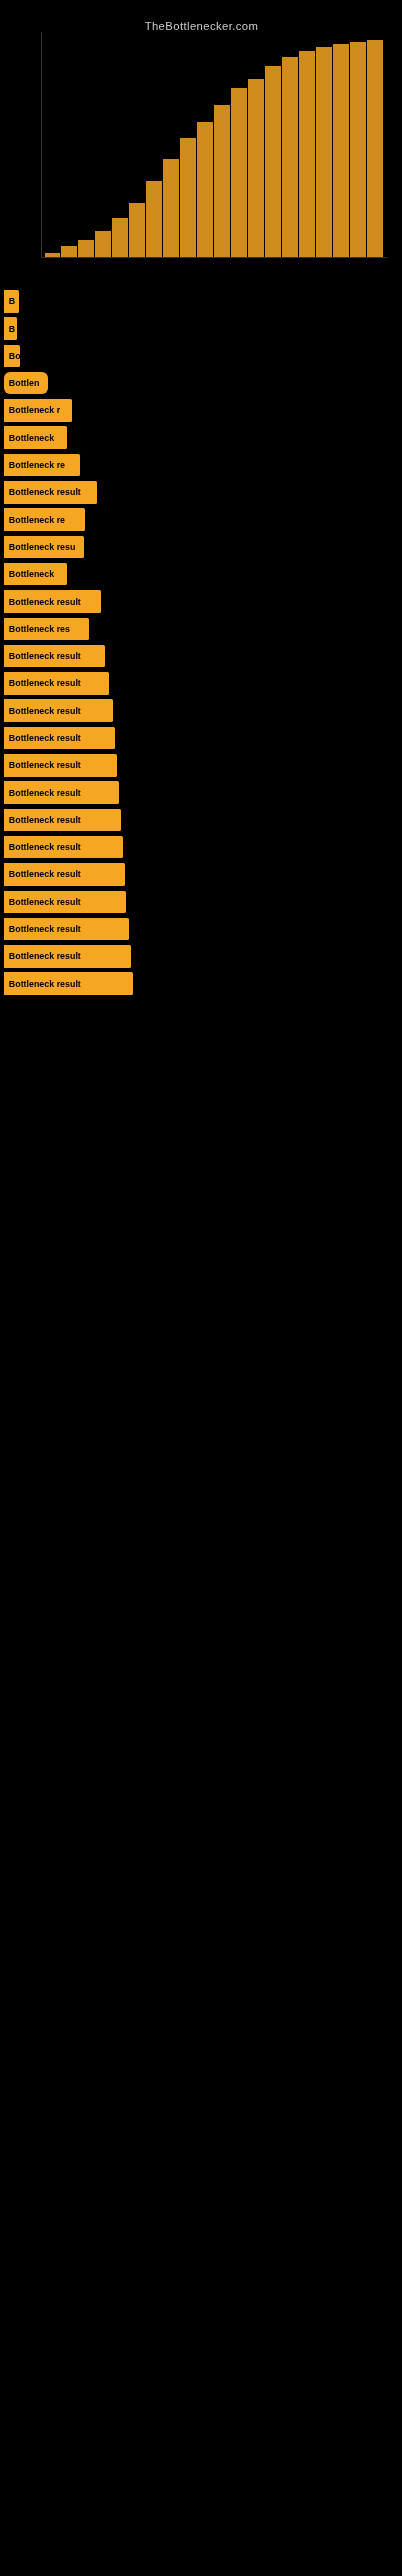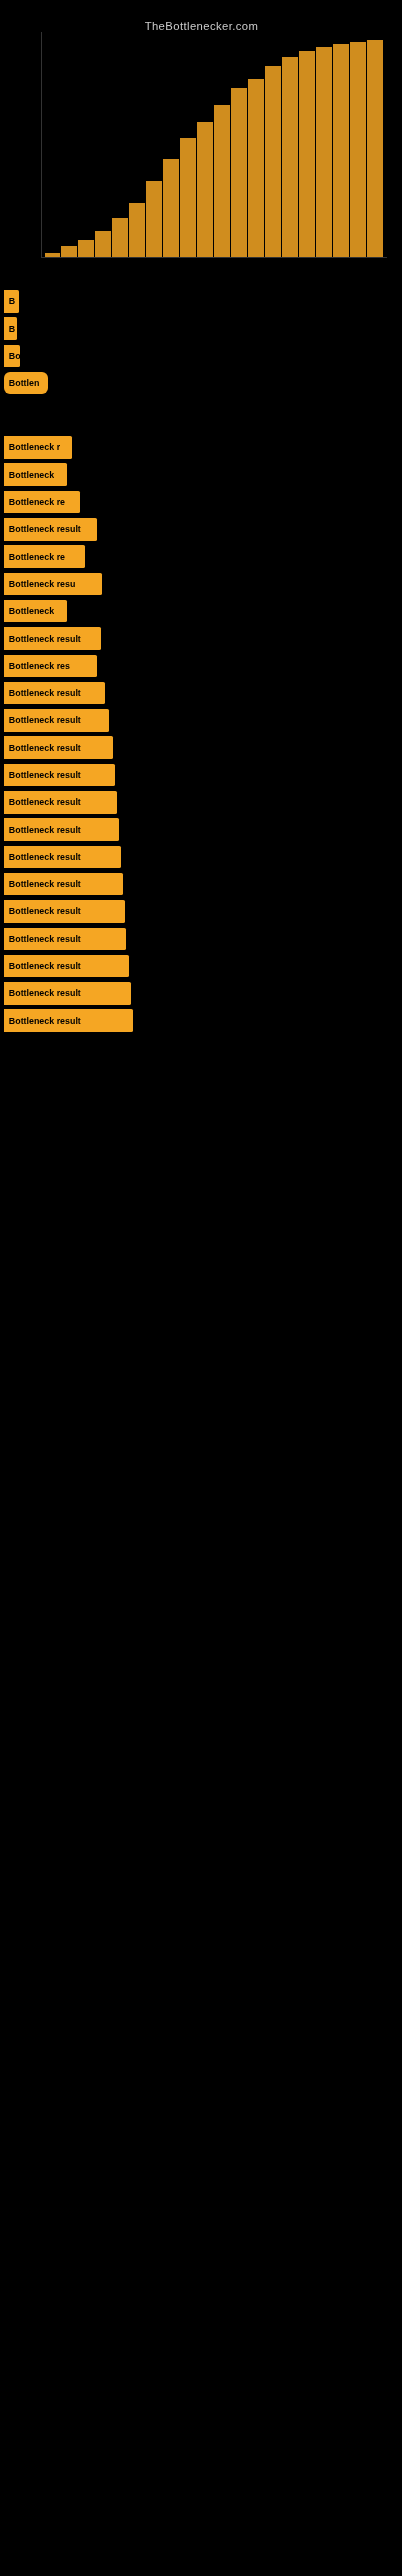--- a/index.html
+++ b/index.html
@@ -140,21 +140,21 @@
       <div class="bottleneck-bar" style="width: 16px;">
         <span class="bottleneck-label">Bo</span>
       </div>
     </div>
     <div class="bottleneck-item">
       <div class="bottleneck-bar" style="width: 44px; border-radius: 6px;">
         <span class="bottleneck-label">Bottlen</span>
       </div>
     </div>
     <div class="bottleneck-item">
-      <div class="bottleneck-bar" style="width: 68px; margin-top: 37px;">
+      <div class="bottleneck-bar" style="width: 68px;">
         <span class="bottleneck-label">Bottleneck r</span>
       </div>
     </div>
     <div class="bottleneck-item">
       <div class="bottleneck-bar" style="width: 63px;">
         <span class="bottleneck-label">Bottleneck</span>
       </div>
     </div>
     <div class="bottleneck-item">
       <div class="bottleneck-bar" style="width: 76px;">
@@ -165,36 +165,36 @@
       <div class="bottleneck-bar" style="width: 93px;">
         <span class="bottleneck-label">Bottleneck result</span>
       </div>
     </div>
     <div class="bottleneck-item">
       <div class="bottleneck-bar" style="width: 81px;">
         <span class="bottleneck-label">Bottleneck re</span>
       </div>
     </div>
     <div class="bottleneck-item">
-      <div class="bottleneck-bar" style="width: 98px; text-align: center;">
+      <div class="bottleneck-bar" style="width: 80px; text-align: center;">
         <span class="bottleneck-label">Bottleneck resu</span>
       </div>
     </div>
     <div class="bottleneck-item">
       <div class="bottleneck-bar" style="width: 63px;">
         <span class="bottleneck-label">Bottleneck</span>
       </div>
     </div>
     <div class="bottleneck-item">
       <div class="bottleneck-bar" style="width: 97px;">
         <span class="bottleneck-label">Bottleneck result</span>
       </div>
     </div>
     <div class="bottleneck-item">
-      <div class="bottleneck-bar" style="width: 93px;">
+      <div class="bottleneck-bar" style="width: 85px;">
         <span class="bottleneck-label">Bottleneck res</span>
       </div>
     </div>
     <div class="bottleneck-item">
       <div class="bottleneck-bar" style="width: 101px;">
         <span class="bottleneck-label">Bottleneck result</span>
       </div>
     </div>
     <div class="bottleneck-item">
       <div class="bottleneck-bar" style="width: 105px;">

